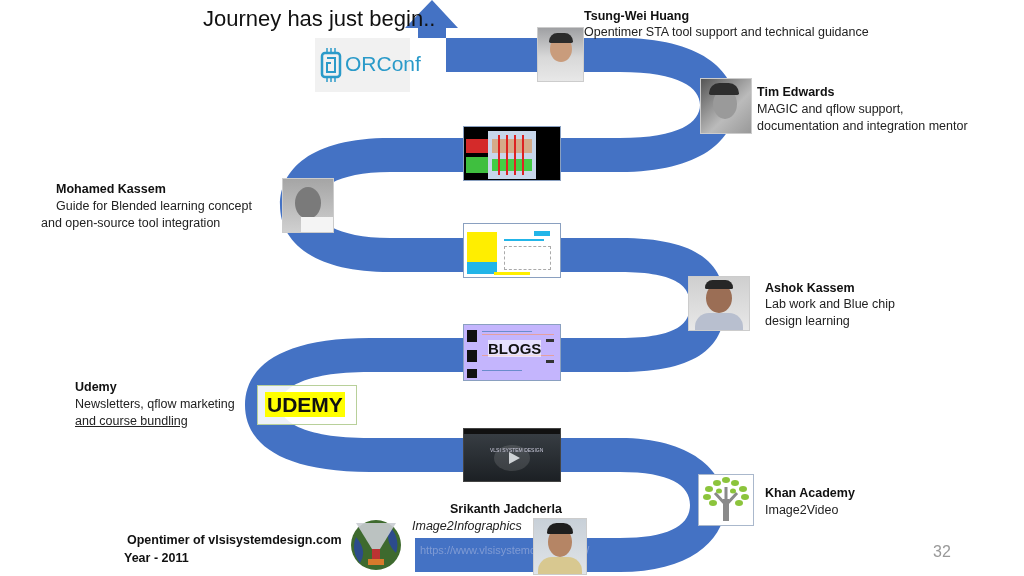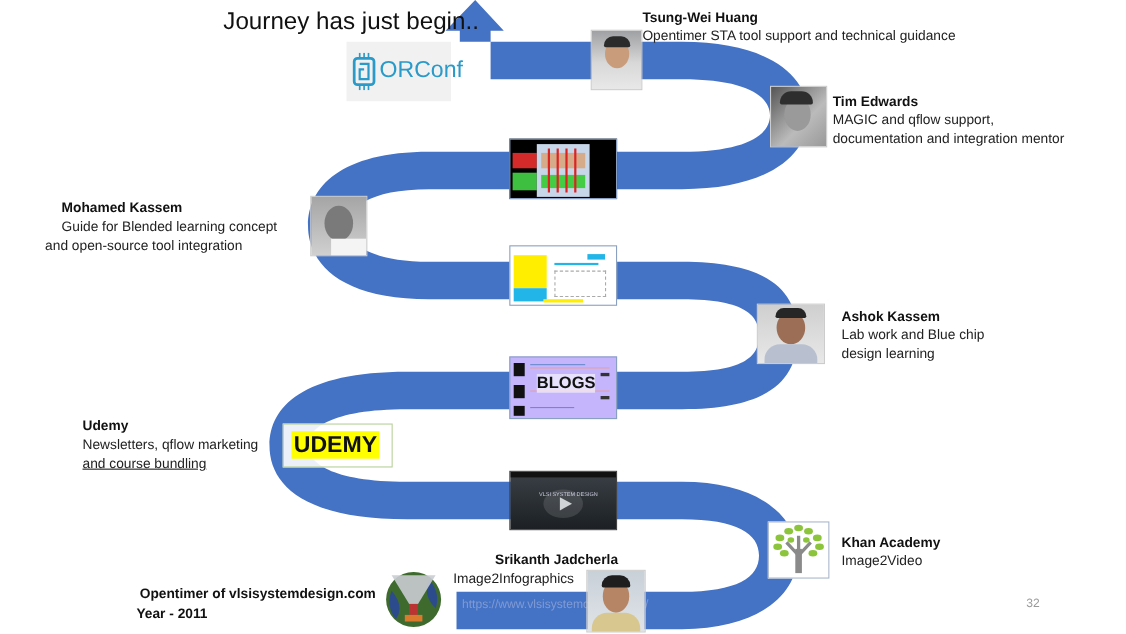--- a/index.html
+++ b/index.html
@@ -5,21 +5,21 @@
   html, body { margin: 0; padding: 0; }
   body { width: 1024px; height: 576px; background: #ffffff; position: relative; overflow: hidden;
          font-family: "Liberation Sans", "DejaVu Sans", sans-serif; color: #111; }
   #path-svg { position: absolute; left: 0; top: 0; }
   .abs { position: absolute; }
   .name { font-weight: bold; font-size: 12.5px; line-height: 16px; color: #111; }
   .desc { font-size: 12.5px; line-height: 17px; color: #222; }
   .headline { font-size: 22px; color: #111; }
   .photo { position: absolute; border: 1px solid #ccc; overflow: hidden; }
   .thumb { position: absolute; border: 1px solid #8aa0c0; overflow: hidden; }
-  .slide-num { font-size: 11px; color: #999; }
+  .slide-num { font-size: 16px; color: #999; }
   .url-text { font-size: 11px; color: #8ea5d8; opacity: 0.8; }
 </style>
 </head>
 <body>
 
 <svg id="path-svg" width="1024" height="576">
 
   <path fill="#4472C4" d="
     M 418 38 L 620 38
     C 700 38, 735 70, 735 105
@@ -168,21 +168,21 @@
       <ellipse cx="40" cy="28" rx="4" ry="3"></ellipse>
         <ellipse cx="20" cy="16" rx="3" ry="2.5"></ellipse>
       <ellipse cx="34" cy="16" rx="3" ry="2.5"></ellipse>
     </g>
   </svg>
 </div>
 <div class="abs name" style="left:765px; top:485px;">Khan Academy</div>
 <div class="abs desc" style="left:765px; top:502px; white-space:nowrap;">Image2Video</div>
 
 <div class="abs name" style="left:412px; top:501px;margin-left:38px;">Srikanth Jadcherla</div>
-<div class="abs desc" style="left:412px; top:518px; white-space:nowrap;">Image2Infographics</div>
+<div class="abs desc" style="left:412px; top:518px; white-space:nowrap;font-style:italic;">Image2Infographics</div>
 <div class="abs url-text" style="left:420px; top:544px;">https://www.vlsisystemdesign.com/</div>
 <div class="photo" style="left:533px; top:518px; width:52px; height:55px; background:linear-gradient(#c8d0d8,#e0e4e8);">
   <div style="position:absolute; left:14px; top:8px; width:24px; height:30px; border-radius:50%; background:#b58565;"></div>
   <div style="position:absolute; left:13px; top:4px; width:26px; height:11px; border-radius:12px 12px 2px 2px; background:#1e1e1e;"></div>
   <div style="position:absolute; left:4px; top:38px; width:44px; height:18px; border-radius:14px 14px 0 0; background:#d8c890;"></div>
 </div>
 
 <div class="abs name" style="left:127px; top:532px;">Opentimer of vlsisystemdesign.com</div>
 <div class="abs name" style="left:112px; top:550px;margin-left:12px;">Year - 2011</div>
 <div class="abs" style="left:350px; top:517px; width:52px; height:54px;">

